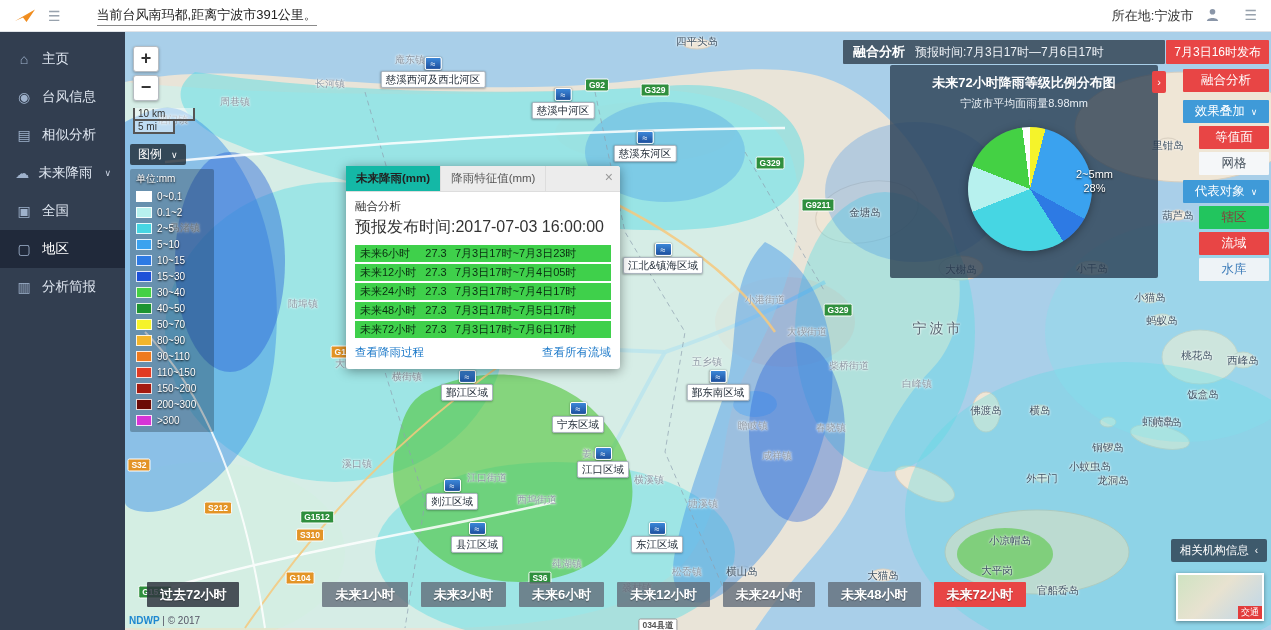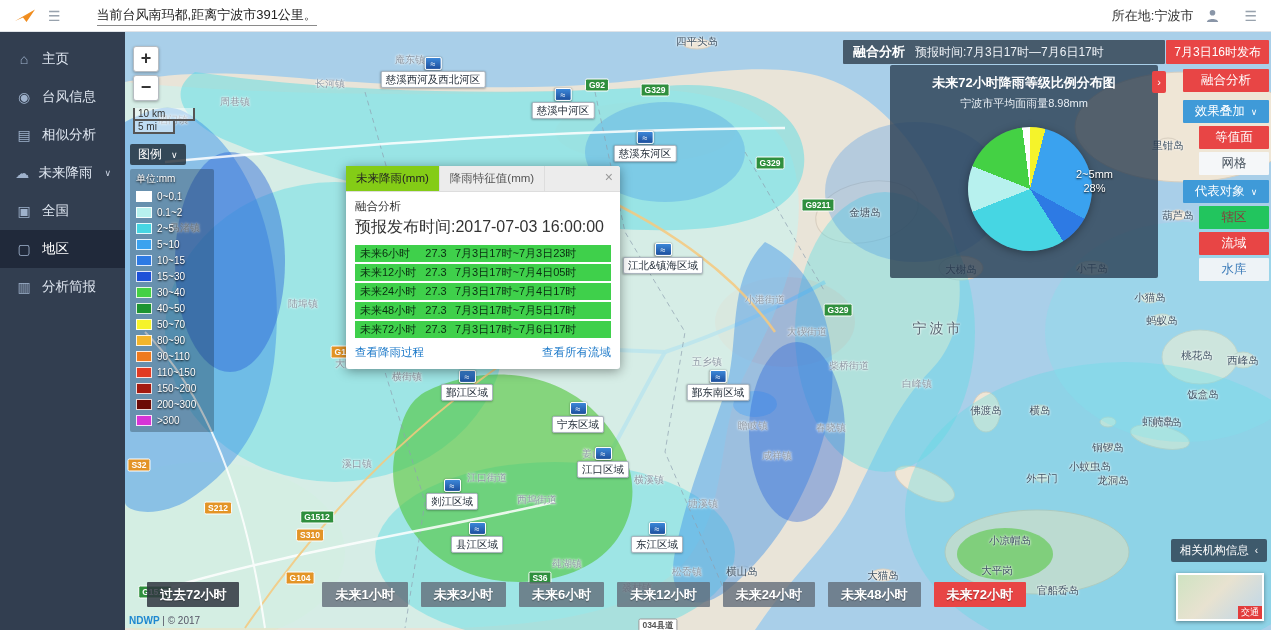--- a/index.html
+++ b/index.html
@@ -4,21 +4,21 @@
 <style>
   *{margin:0;padding:0;box-sizing:border-box;font-family:"Liberation Sans","DejaVu Sans",sans-serif}
   html,body{width:1271px;height:630px;overflow:hidden;background:#fff}
   #app{position:relative;width:1271px;height:630px}
 
   
   .header{position:absolute;top:0;left:0;width:1271px;height:32px;background:#fff;border-bottom:1px solid #dfe3e8;display:flex;align-items:center;padding:0 14px;z-index:60}
   .hdr-title{font-size:15px;font-weight:bold;color:#333;margin-left:7px;white-space:nowrap}
   .hdr-burger{color:#98a2ad;font-size:14px;margin-left:12px;cursor:pointer}
   .hdr-sub{margin-left:36px;font-size:13px;color:#222;border-bottom:1px solid #8a8a8a;padding-bottom:1px;white-space:nowrap}
-  .hdr-right{margin-left:auto;display:flex;align-items:center;gap:12px}
+  .hdr-right{margin-left:auto;display:flex;gap:12px}
   .hdr-loc{font-size:13px;color:#333;white-space:nowrap}
 
   
   .sidebar{position:absolute;top:32px;left:0;width:125px;height:598px;background:#323e50;z-index:55;padding-top:8px}
   .side-item{display:flex;align-items:center;height:38px;padding:0 14px;color:#dfe6f0;font-size:13.5px;cursor:pointer;white-space:nowrap}
   .side-item.active{background:#20293a;color:#fff}
   .si-icon{width:20px;margin-right:8px;color:#9fb2cc;font-size:14px;text-align:center}
   .si-caret{margin-left:12px;font-size:9px;color:#cfd8e6}
 
   
@@ -75,21 +75,21 @@
   .rc-pink{background:#22c55e;color:#8a3a3a}
   .rc-res{background:#eef3f7;color:#3a7ab8}
   .rc-caret{margin-left:6px;font-size:9px}
   .org-btn{position:absolute;right:4px;top:507px;background:rgba(42,60,78,.8);color:#fff;font-size:11.5px;padding:4px 9px;border-radius:2px;z-index:32;cursor:pointer;white-space:nowrap}
   .org-btn .chev{margin-left:6px;font-size:10px}
 
   
   .popup{position:absolute;left:221px;top:134px;width:274px;z-index:40;background:#fff;border-radius:3px;box-shadow:0 2px 12px rgba(0,0,0,.4);font-size:11px}
   .popup-tabs{display:flex;background:#ececec;border-bottom:1px solid #ddd;border-radius:3px 3px 0 0;position:relative}
   .tab{padding:5px 10px;color:#555;cursor:pointer;border-right:1px solid #ddd;font-size:11.5px;white-space:nowrap}
-  .tab.active{background:#84cc16;color:#222;font-weight:normal}
+  .tab.active{background:#14b8a6;color:#222;font-weight:bold}
   .popup-close{position:absolute;right:7px;top:3px;color:#999;font-size:14px;cursor:pointer}
   .popup-body{padding:7px 9px 9px}
   .p-src{font-size:11.5px;color:#333}
   .p-time{font-size:16px;color:#333;margin:3px 0 7px}
   .p-row{display:flex;background:#3fd04b;margin-bottom:2px;line-height:17px;color:#0a2e11;cursor:pointer}
   .p-c1{width:62px;padding-left:5px;white-space:nowrap}
   .p-c2{width:38px;text-align:center}
   .p-c3{flex:1;padding-right:16px;white-space:nowrap}
   .popup-links{display:flex;justify-content:space-between;margin-top:7px}
   .popup-links a{color:#1a78c8;font-size:11.5px;cursor:pointer;text-decoration:none}

